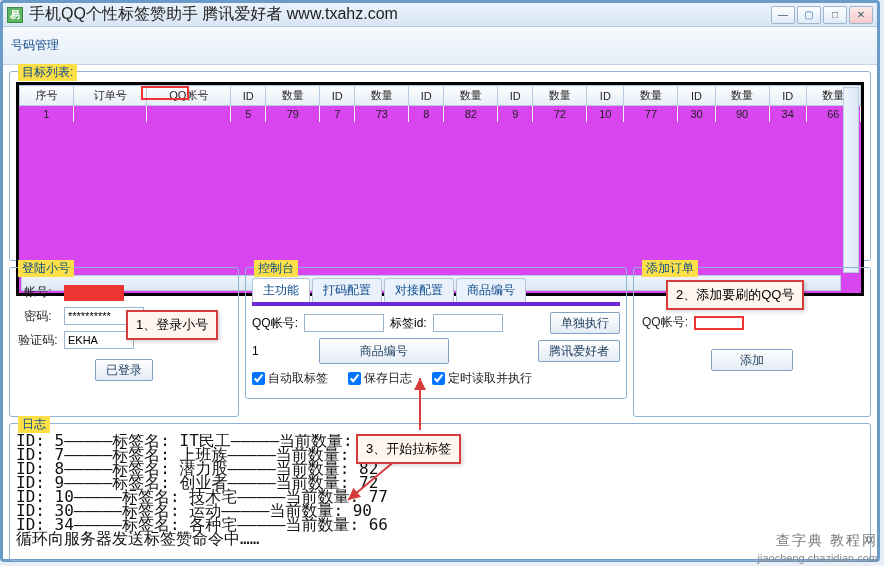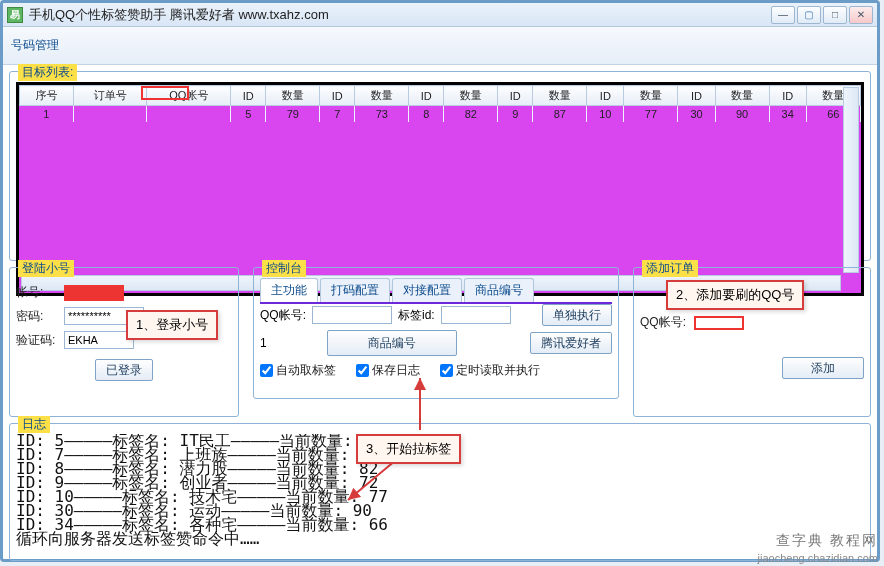--- a/index.html
+++ b/index.html
@@ -1,41 +1,41 @@
 <!DOCTYPE html>
 <html><head>
 <meta charset="utf-8">
 <style>
 *{box-sizing:border-box;margin:0;padding:0;font-family:"Microsoft YaHei","SimSun",Arial,sans-serif;font-size:12px}
 body{background:#e8eef5;width:884px;height:566px;overflow:hidden;position:relative}
 .window{width:880px;height:562px;border:3px solid #6b9bc7;border-radius:4px;background:#fff;position:relative}
 .titlebar{height:24px;background:linear-gradient(#eaf2fb,#d9e6f5);border-bottom:1px solid #b5c9dd;display:flex;align-items:center;padding:0 4px}
 .titlebar .ico{width:16px;height:16px;background:#5fb662;border:1px solid #3d8a40;margin-right:6px;display:flex;align-items:center;justify-content:center;color:#fff;font-size:10px;font-weight:bold}
-.titlebar .ttl{flex:1;font-size:13px;color:#222}
+.titlebar .ttl{flex:1;font-size:16px;color:#222}
 .winbtn{width:24px;height:18px;border:1px solid #9db7d1;background:linear-gradient(#fdfefe,#e1ebf6);margin-left:2px;border-radius:2px;display:flex;align-items:center;justify-content:center;font-size:10px;color:#456}
 .winbtn.close{background:linear-gradient(#fdecec,#f7c9c9)}
 .menubar{height:38px;background:linear-gradient(#f6f9fd,#e6eef8);border-bottom:1px solid #c3d3e3;padding:0 8px;display:flex;align-items:center;color:#0b4a8c}
 .content{padding:6px;height:calc(100% - 46px)}
 .groupbox{border:1px solid #8db3d8;border-radius:3px;position:relative;margin-bottom:6px;padding:10px 6px 6px 6px}
 .groupbox>.legend{position:absolute;top:-8px;left:8px;background:#fde047;padding:0 4px;color:#0b4a8c;font-size:12px}
 .gb-target{height:190px}
 .table-wrap{border:3px solid #000000;height:214px;background:#d946ef;overflow:hidden}
 table{border-collapse:collapse;width:100%}
 th{background:linear-gradient(#fcfdfe,#e7eef7);border:1px solid #b9cbe0;padding:2px 4px;font-weight:normal;color:#222;font-size:11px;white-space:nowrap}
 td{border-right:1px solid #eef3f9;padding:2px 4px;font-size:11px;text-align:center;color:#222}
-.midrow{display:flex;gap:14px}
+.midrow{display:flex;gap:6px}
 .gb-login{width:230px;height:150px}
 .gb-console{flex:1;height:132px}
 .gb-add{width:238px;height:150px}
 .frow{display:flex;align-items:center;margin:6px 0}
-.frow label{width:48px;text-align:left;padding-right:4px;color:#222}
+.frow label{width:48px;text-align:center;padding-right:4px;color:#222}
 .txt{border:1px solid #9ab6d3;background:#fff;height:18px;padding:0 3px;font-size:11px}
 .btn{border:1px solid #7fa3c7;background:linear-gradient(#fefefe,#e4ecf6);height:22px;padding:0 10px;border-radius:2px;color:#1b3b5c;cursor:pointer}
 .btn.big{height:26px;padding:0 40px}
-.tabs{display:flex;border-bottom:2px solid #6d28d9;}
+.tabs{display:flex;border-bottom:4px solid #6d28d9;margin-bottom:6px}
 .tab{padding:3px 10px;border:1px solid #b2c6dc;border-bottom:none;background:#eaf1fa;margin-right:2px;border-radius:3px 3px 0 0;color:#0b4a8c;cursor:pointer}
 .tab.active{background:#fff;font-weight:normal}
 .chkrow{display:flex;gap:20px;margin-top:6px;color:#222}
 .chkrow label{display:flex;align-items:center;gap:3px}
 .gb-log{height:138px}
 .logarea{font-family:"SimSun",monospace;font-size:16px;color:#111;white-space:pre;line-height:14px;height:118px;overflow:hidden}
 .callout{position:absolute;border:2px solid #d73c3c;background:#fff6ef;padding:4px 8px;color:#000;font-size:13px;z-index:10;box-shadow:2px 2px 4px rgba(0,0,0,.15)}
 .redbox{border:2px solid #e33 !important;background:#e33 !important}
 .redbox2{border:2px solid #e33 !important}
 .watermark{position:absolute;right:6px;bottom:2px;font-size:11px;color:#888}
@@ -90,21 +90,21 @@
                 <td>1</td>
                 <td></td>
                 <td></td>
                 <td>5</td>
                 <td>79</td>
                 <td>7</td>
                 <td>73</td>
                 <td>8</td>
                 <td>82</td>
                 <td>9</td>
-                <td>87</td>
+                <td>72</td>
                 <td>10</td>
                 <td>77</td>
                 <td>30</td>
                 <td>90</td>
                 <td>34</td>
                 <td>66</td>
               </tr>
             </tbody>
         </table>
         <div class="scrollbar-v"></div>
@@ -168,21 +168,21 @@
         </div>
       </div>
 
       <div class="groupbox gb-add">
         <div class="legend">添加订单</div>
         <div style="height:30px"></div>
         <div class="frow">
           <label style="width:54px">QQ帐号:</label>
           <input class="txt redbox2" style="width: 50px; height: 14px;">
         </div>
-        <div class="frow" style="justify-content:flex-end;margin-top:26px">
+        <div class="frow" style="justify-content:center;margin-top:18px">
           <button class="btn" style="padding:0 28px">添加</button>
         </div>
       </div>
     </div>
 
     <div class="groupbox gb-log">
       <div class="legend">日志</div>
       <div class="logarea">ID: 5—————标签名: IT民工—————当前数量: 79
 ID: 7—————标签名: 上班族—————当前数量: 73
 ID: 8—————标签名: 潜力股—————当前数量: 82

